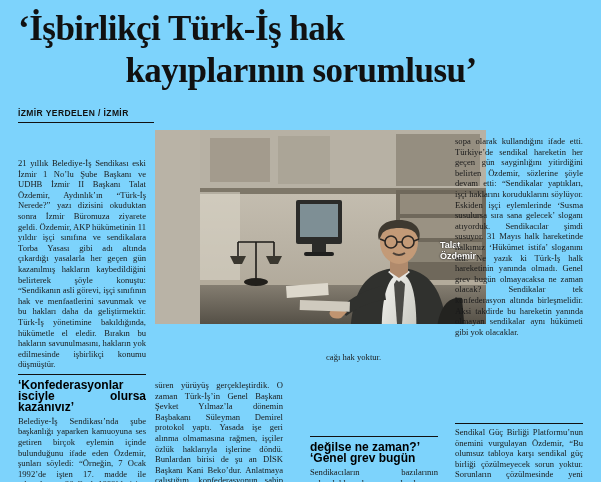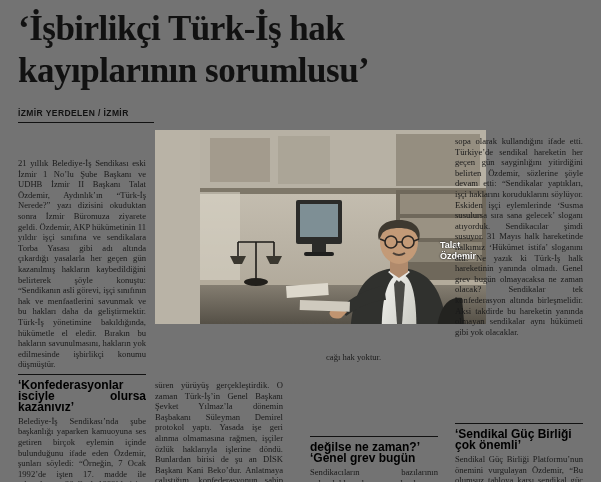--- a/index.html
+++ b/index.html
@@ -4,38 +4,38 @@
 <style>
   html, body {
     margin: 0;
     padding: 0;
     background: #ffffff;
   }
   #page {
     width: 601px;
     height: 482px;
     position: relative;
-    background: #737373;
+    background: #7dd3fc;
     font-family: "Liberation Serif", serif;
     overflow: hidden;
   }
   
   .headline {
     position: absolute;
     left: 18px;
     top: 8px;
     width: 566px;
     font-family: "Liberation Serif", serif;
     font-weight: bold;
     font-size: 35px;
     line-height: 42px;
     color: #111111;
     letter-spacing: -0.5px;
   }
-  .headline .l2 { display: block; }
+  .headline .l2 { display: block; text-align: center; }
 
   
   .byline {
     position: absolute;
     left: 18px;
     top: 108px;
     width: 200px;
     font-family: "Liberation Sans", sans-serif;
     font-weight: bold;
     font-size: 8.5px;
@@ -255,20 +255,16 @@
     </div>
     <p>Sendikacıların bazılarının yolsuzluklara karışmış olmalarının, işçilerin sendikalara olan güvenini sarsmış olduğunu söyleyen Özdemir, AKP hükümetinin, bu olumsuz sendikacılara karşı istediğini yaptırmak için</p>
   </div>
 
   <div class="col" id="col4a">
     <p>sopa olarak kullandığını ifade etti. Türkiye’de sendikal hareketin her geçen gün sayginlığını yitirdiğini belirten Özdemir, sözlerine şöyle devam etti: “Sendikalar yaptıkları, işçi haklarını koruduklarını söylüyor. Eskiden işçi eylemlerinde ‘Susma susulursa sıra sana gelecek’ sloganı atıyorduk. Sendikacılar şimdi susuyor. 31 Mayıs halk hareketinde halkımız ‘Hükümet istifa’ sloganını attı. Ne yazık ki Türk-İş halk hareketinin yanında olmadı. Genel grev bugün olmayacaksa ne zaman olacak? Sendikalar tek konfederasyon altında birleşmelidir. Aksi takdirde bu hareketin yanında olmayan sendikalar aynı hükümeti gibi yok olacaklar.</p>
   </div>
 
   <div class="col" id="col4b">
     <div class="subhead-rule"></div>
-    <div class="subhead">
-      <div>‘Sendikal Güç Birliği</div>
-      <div>çok önemli’</div>
-    </div>
     <p>Sendikal Güç Birliği Platformu’nun önemini vurgulayan Özdemir, “Bu olumsuz tabloya karşı sendikal güç birliği çözülmeyecek sorun yoktur. Sorunların çözülmesinde yeni alternatifler üretmek Sendikal Güç Birliği’ni oluşturan on sendikanın asli görevidir. Tek konfederasyon ve her iskolunda tek sendika formülünü değerlendirmemiz gerekir” dedi.</p>
   </div>
 
 </div>
 
 </body></html>

